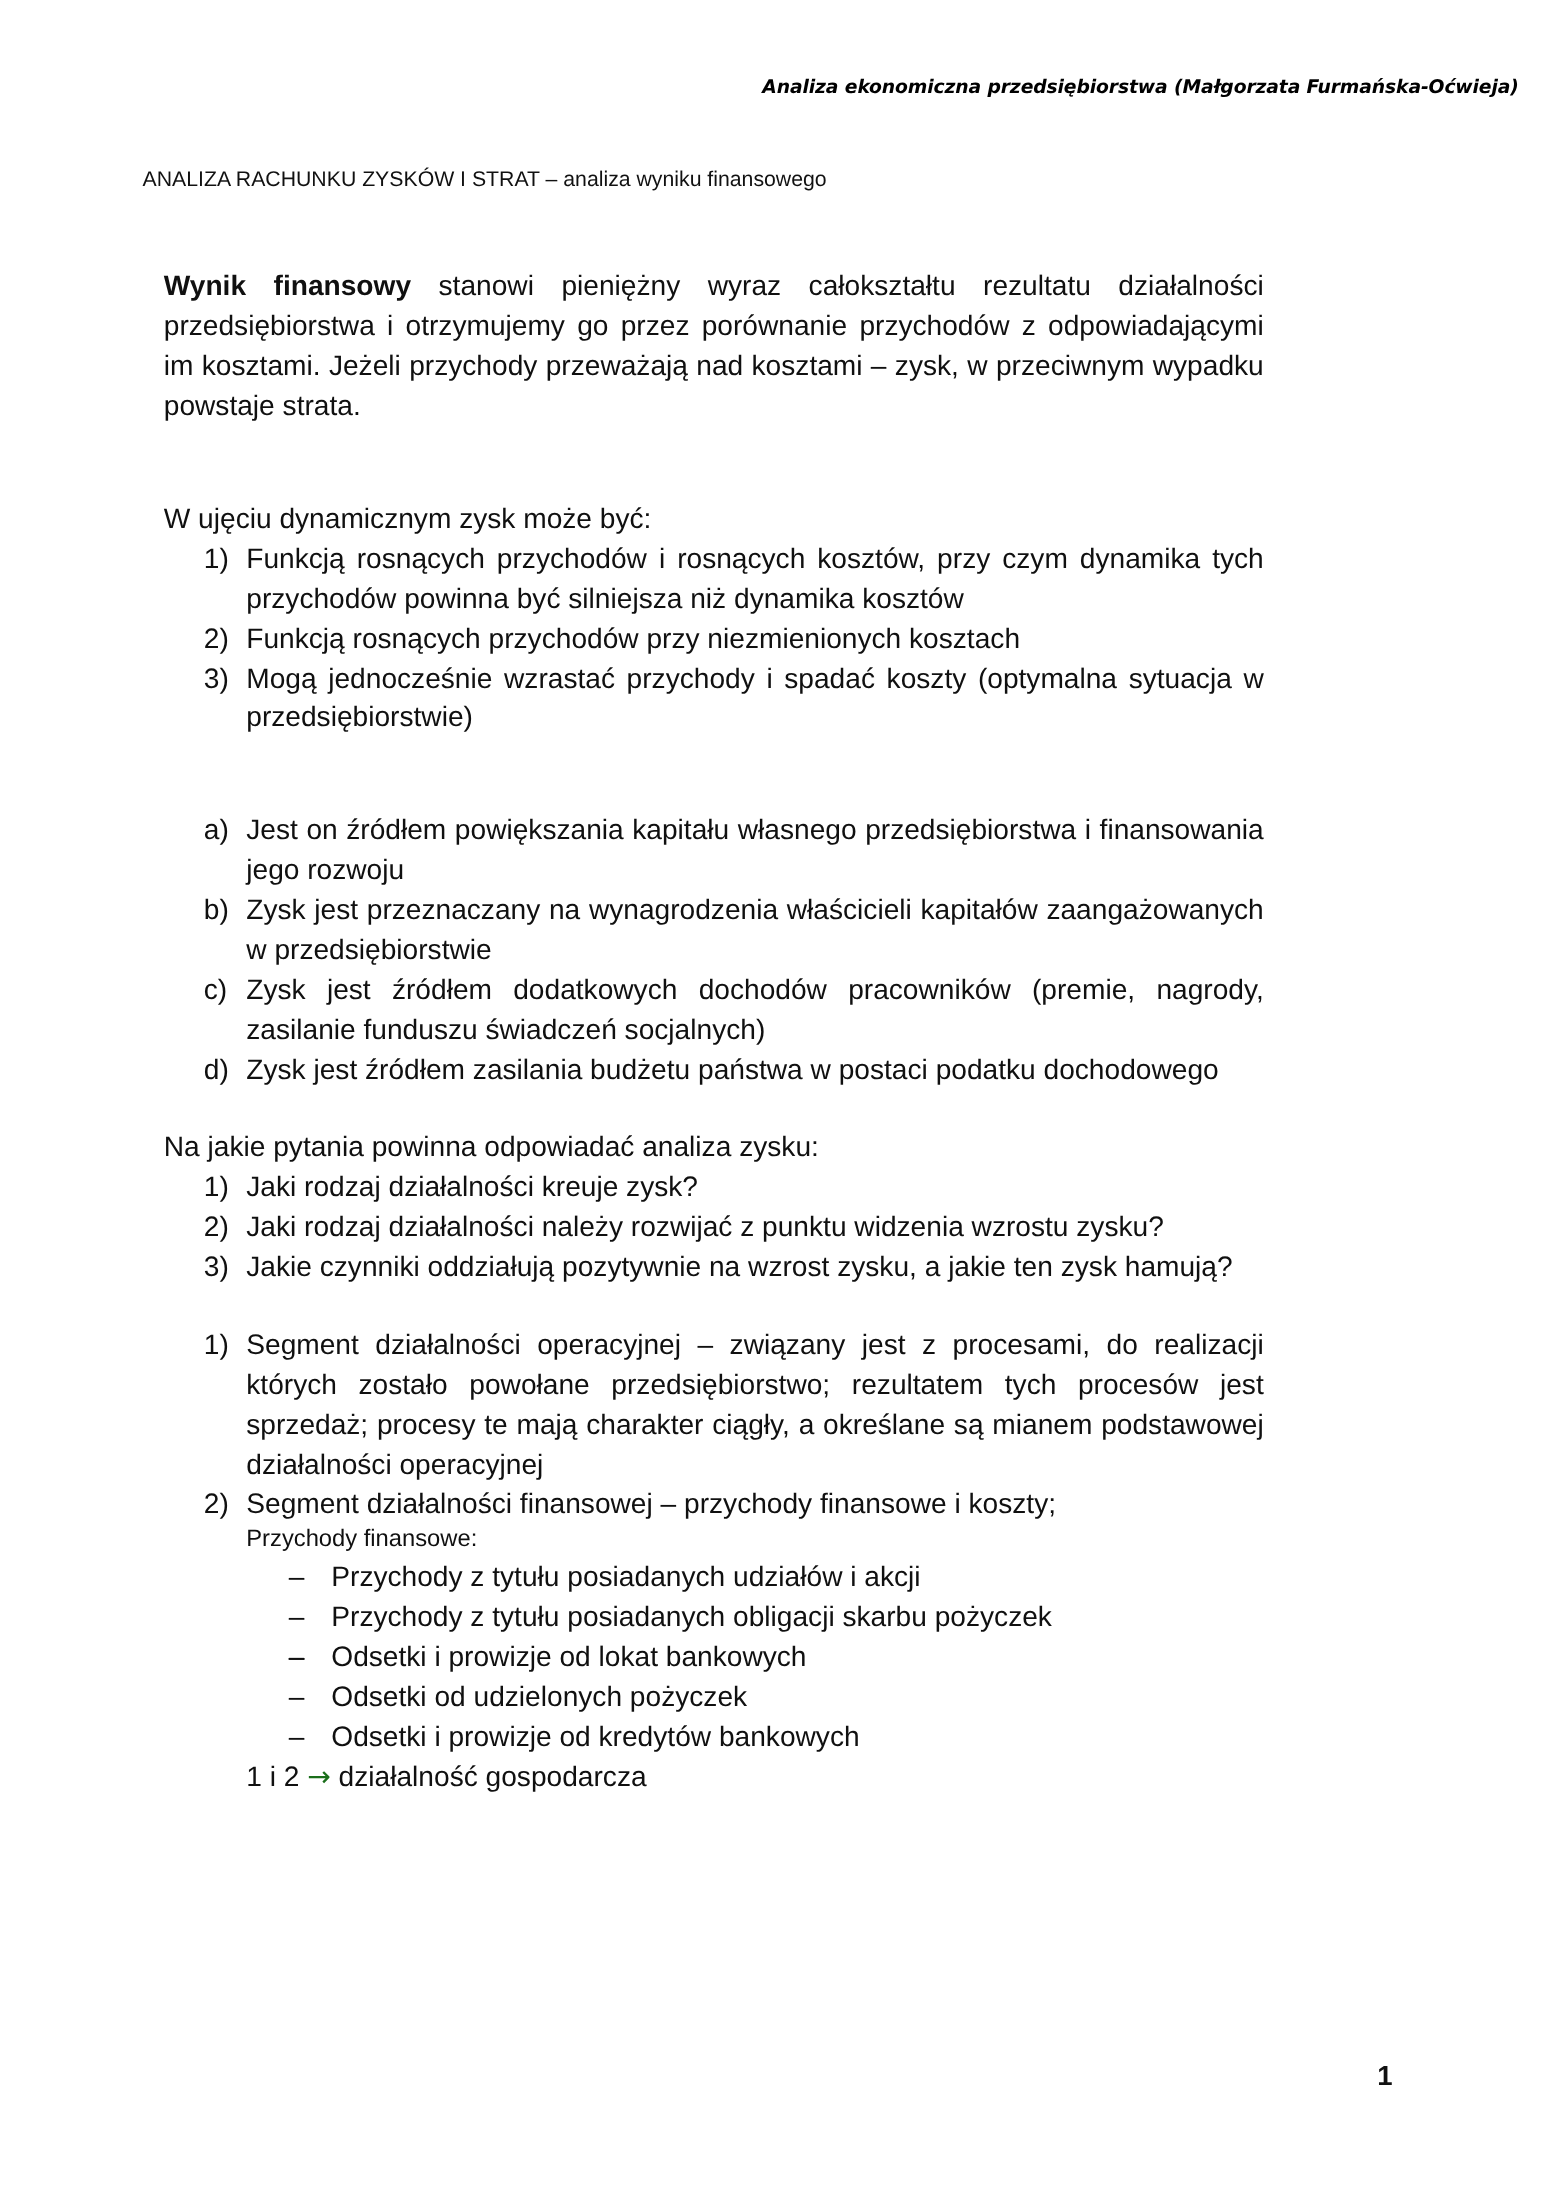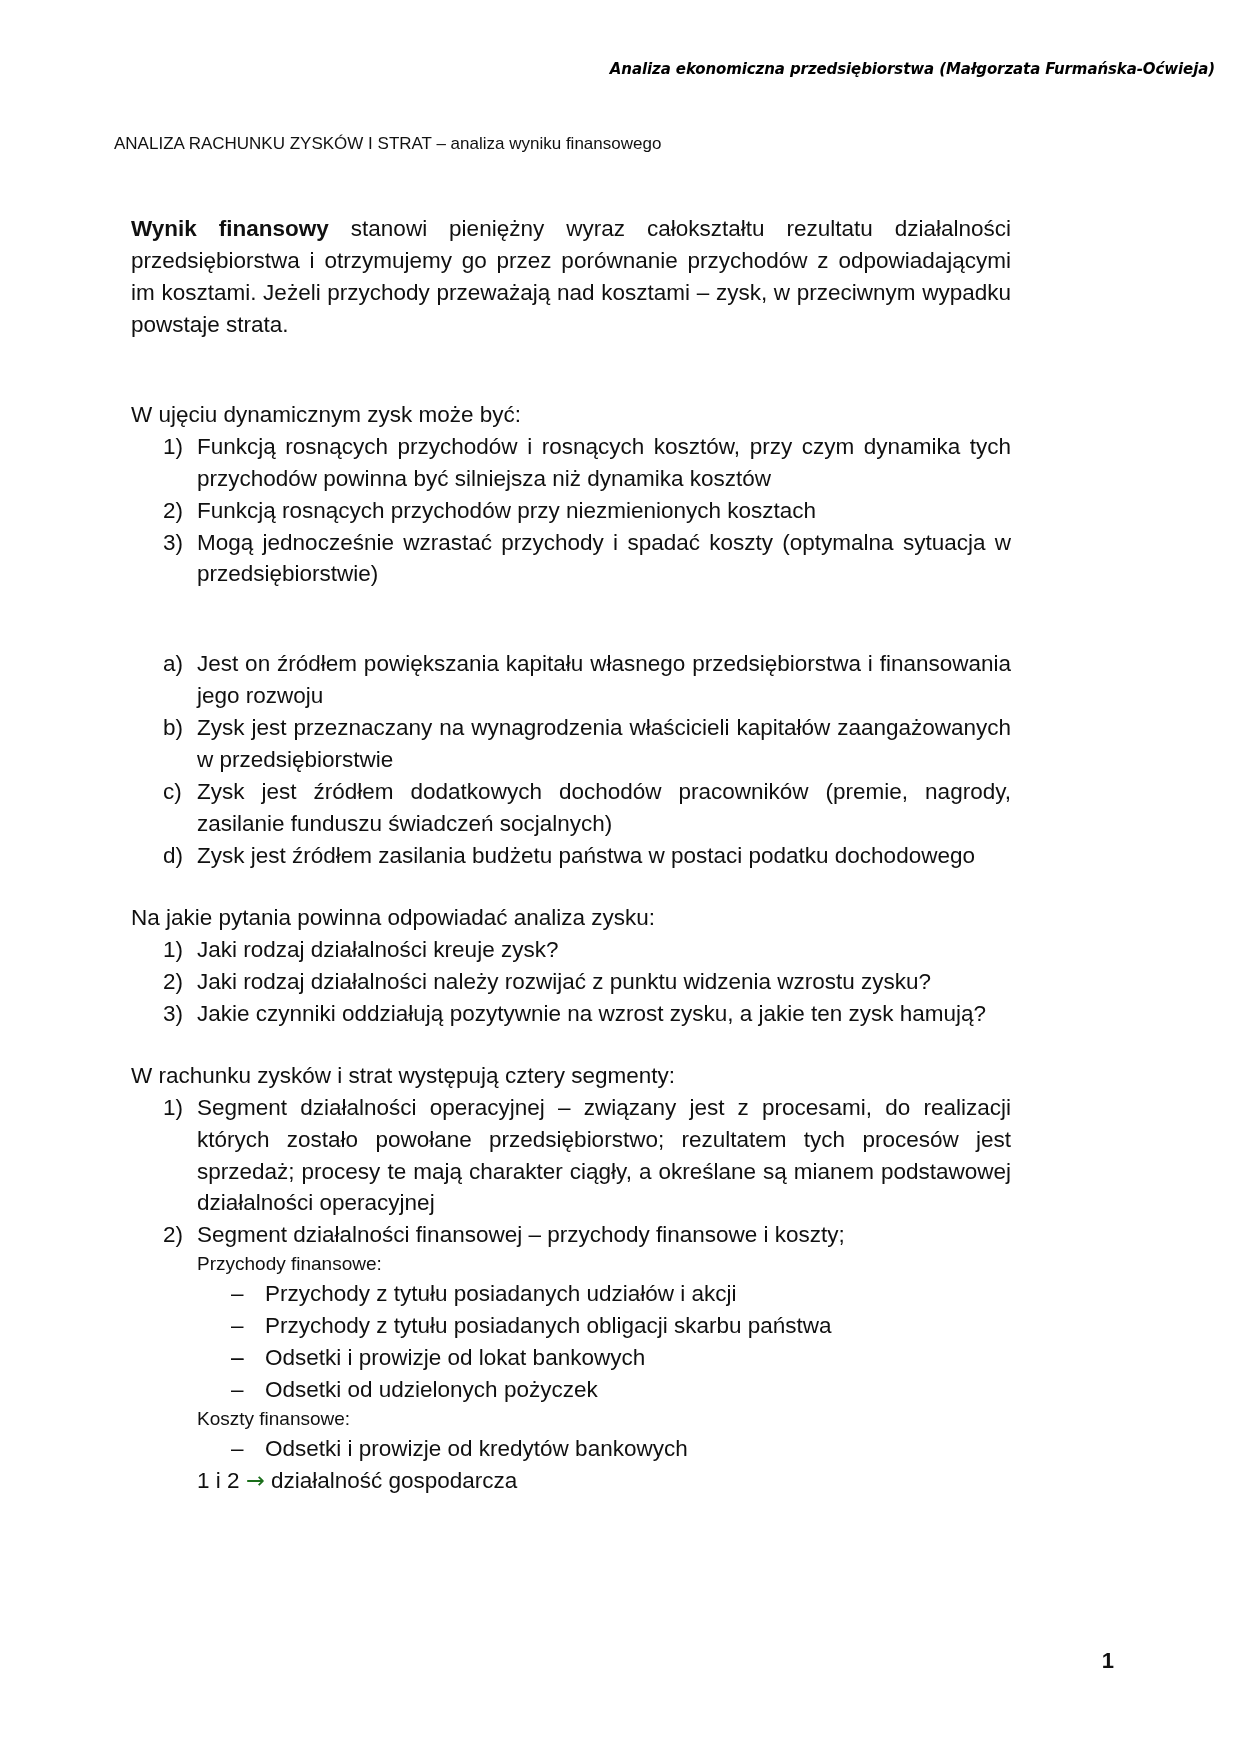--- a/index.html
+++ b/index.html
@@ -217,57 +217,55 @@
         <span class="txt">Jaki rodzaj działalności należy rozwijać z punktu widzenia wzrostu zysku?</span>
       </li>
       <li class="plain">
         <span class="marker">3)</span>
         <span class="txt">Jakie czynniki oddziałują pozytywnie na wzrost zysku, a jakie ten zysk hamują?</span>
       </li>
     </ol>
 
     <div class="spacer-md"></div>
 
-    <div class="lead">W rachunku zysków i strat występują cztery segmenty:</div>
     <ol class="lst">
       <li class="just">
         <span class="marker">1)</span>
         <span class="txt">Segment działalności operacyjnej – związany jest z procesami, do realizacji których zostało powołane przedsiębiorstwo; rezultatem tych procesów jest sprzedaż; procesy te mają charakter ciągły, a określane są mianem podstawowej działalności operacyjnej</span>
       </li>
       <li class="plain">
         <span class="marker">2)</span>
         <span class="txt">Segment działalności finansowej – przychody finansowe i koszty;</span>
       </li>
     </ol>
 
     <div class="sublabel">Przychody finansowe:</div>
 
     <ul class="dashlst">
       <li>
         <span class="marker">–</span>
         <span class="txt">Przychody z tytułu posiadanych udziałów i akcji</span>
       </li>
       <li>
         <span class="marker">–</span>
-        <span class="txt">Przychody z tytułu posiadanych obligacji skarbu państwa</span>
+        <span class="txt">Przychody z tytułu posiadanych obligacji skarbu pożyczek</span>
       </li>
       <li>
         <span class="marker">–</span>
       </li>
       <li>
         <span class="marker">–</span>
         <span class="txt">Odsetki i prowizje od lokat bankowych</span>
       </li>
       <li>
         <span class="marker">–</span>
         <span class="txt">Odsetki od udzielonych pożyczek</span>
       </li>
     </ul>
 
-    <div class="sublabel">Koszty finansowe:</div>
 
     <ul class="dashlst">
       <li>
         <span class="marker">–</span>
         <span class="txt">Odsetki i prowizje od kredytów bankowych</span>
       </li>
     </ul>
 
     <div class="arrowline"><span>1 i 2 </span><span class="arrow-glyph">→</span><span> działalność gospodarcza</span></div>
 

